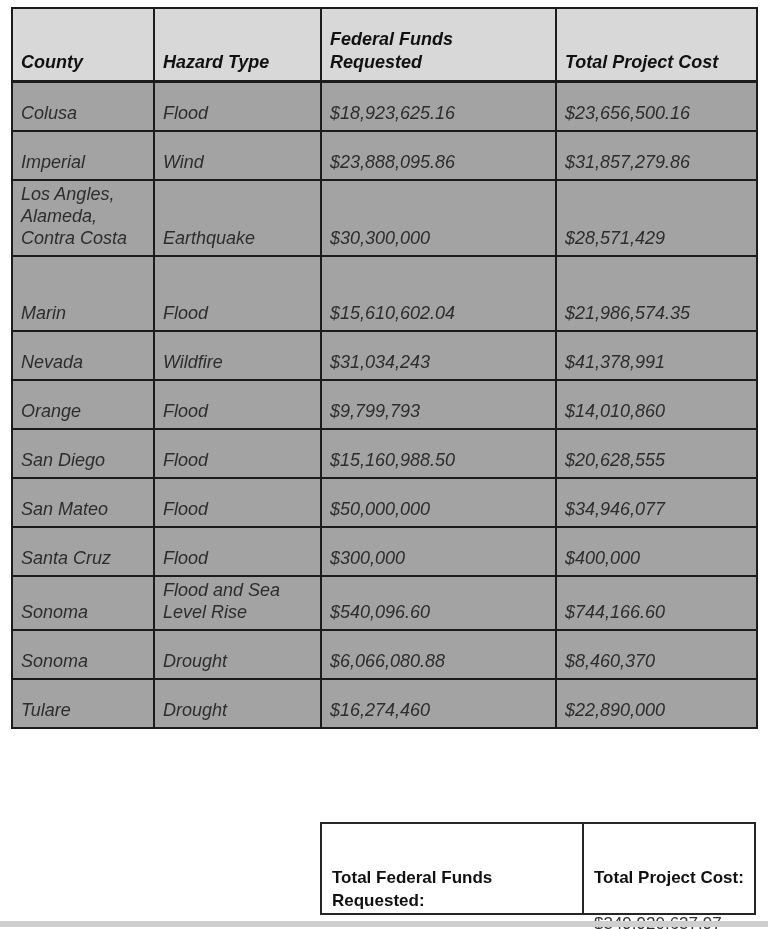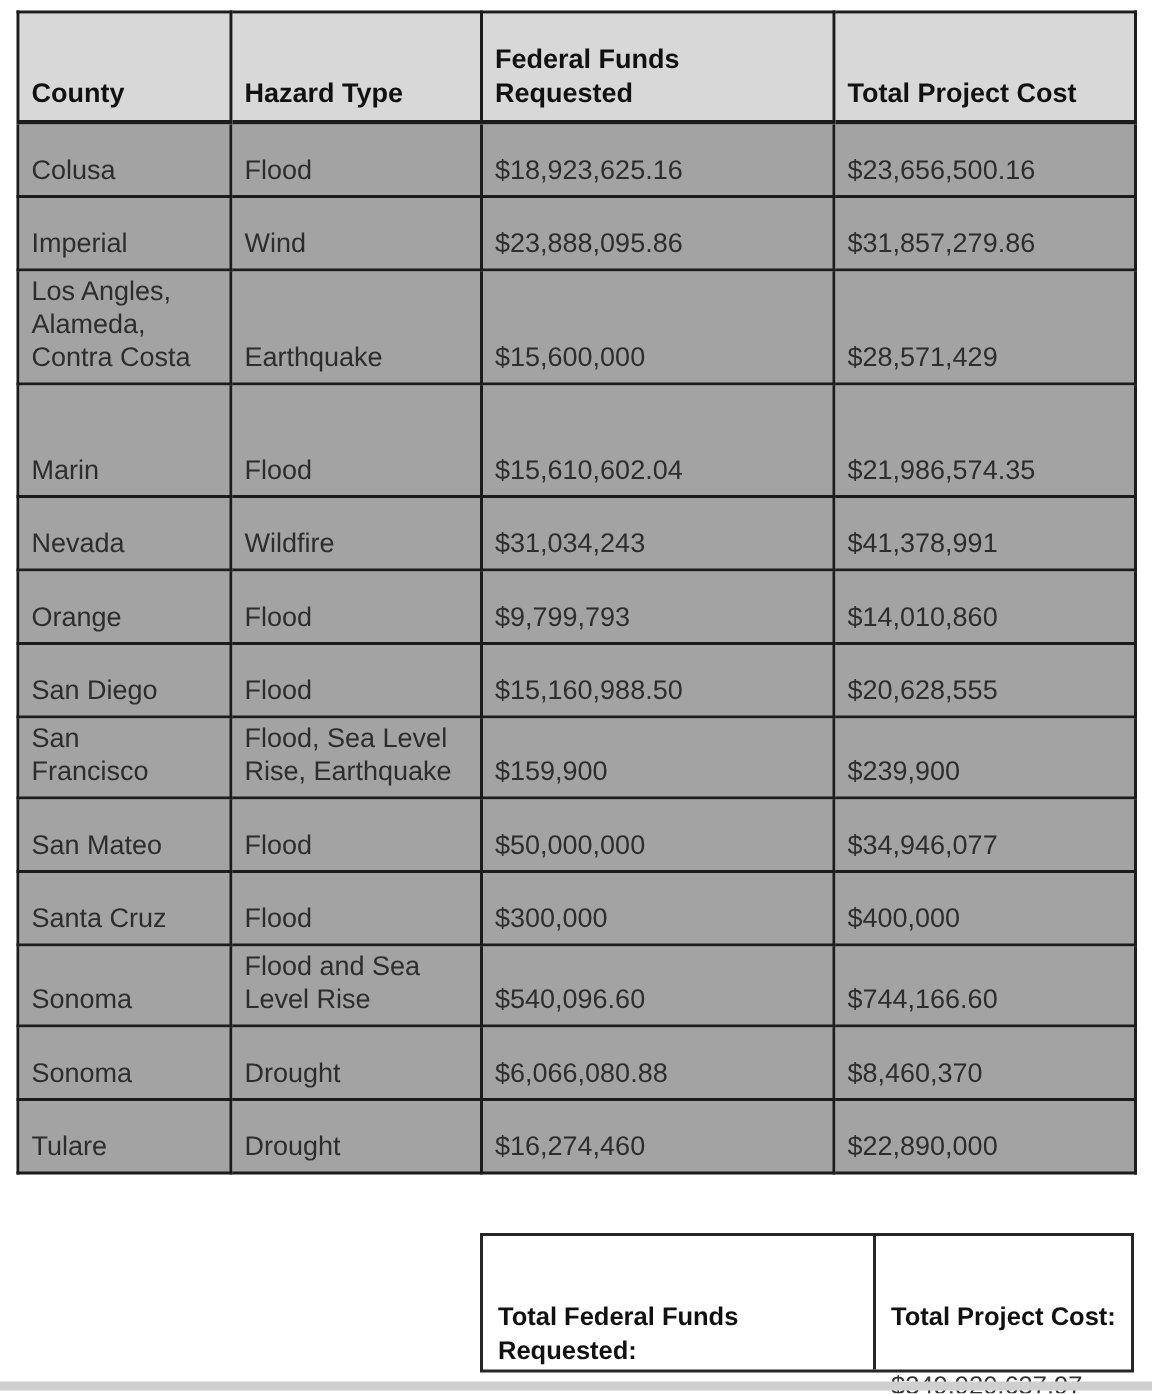--- a/index.html
+++ b/index.html
@@ -31,20 +31,21 @@
   table.main-table col.c4 { width: 201px; }
 
   table.main-table th,
   table.main-table td {
     border: 2px solid #1c1c1c;
     vertical-align: bottom;
     text-align: left;
     padding: 2px 4px 6px 8px;
     white-space: pre-line;
     overflow: hidden;
+    font-style: italic;
   }
   table.main-table thead th {
     background: #d8d8d8;
     height: 63px;
     font-size: 18px;
     font-weight: bold;
     color: #111111;
     line-height: 23px;
     border-bottom: 3px solid #1c1c1c;
   }
@@ -136,21 +137,21 @@
       <td>Imperial</td>
       <td>Wind</td>
       <td>$23,888,095.86</td>
       <td>$31,857,279.86</td>
     </tr>
         <tr class="data-row">
       <td>Los Angles,
 Alameda,
 Contra Costa</td>
       <td>Earthquake</td>
-      <td>$15,600,000</td>
+      <td>$30,300,000</td>
       <td>$28,571,429</td>
     </tr>
         <tr class="data-row">
       <td>Marin</td>
       <td>Flood</td>
       <td>$15,610,602.04</td>
       <td>$21,986,574.35</td>
     </tr>
         <tr class="data-row">
       <td>Nevada</td>
@@ -162,28 +163,20 @@
       <td>Orange</td>
       <td>Flood</td>
       <td>$9,799,793</td>
       <td>$14,010,860</td>
     </tr>
         <tr class="data-row">
       <td>San Diego</td>
       <td>Flood</td>
       <td>$15,160,988.50</td>
       <td>$20,628,555</td>
-    </tr>
-        <tr class="data-row">
-      <td>San
-Francisco</td>
-      <td>Flood, Sea Level
-Rise, Earthquake</td>
-      <td>$159,900</td>
-      <td>$239,900</td>
     </tr>
         <tr class="data-row">
       <td>San Mateo</td>
       <td>Flood</td>
       <td>$50,000,000</td>
       <td>$34,946,077</td>
     </tr>
         <tr class="data-row">
       <td>Santa Cruz</td>
       <td>Flood</td>

